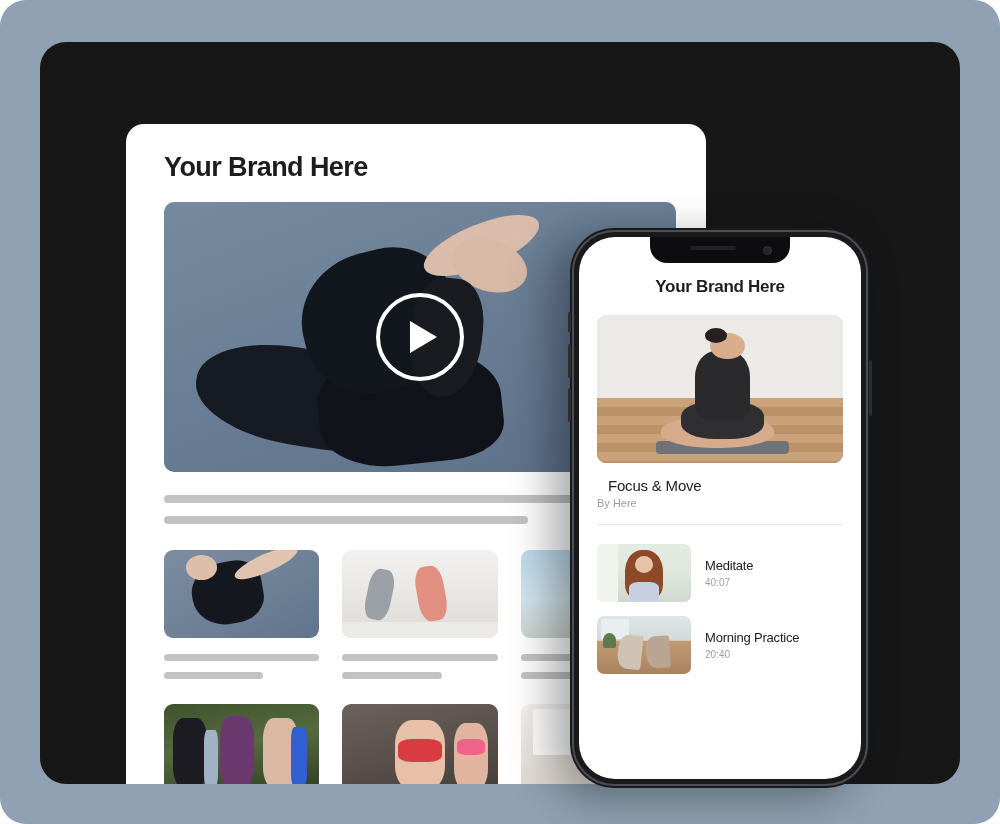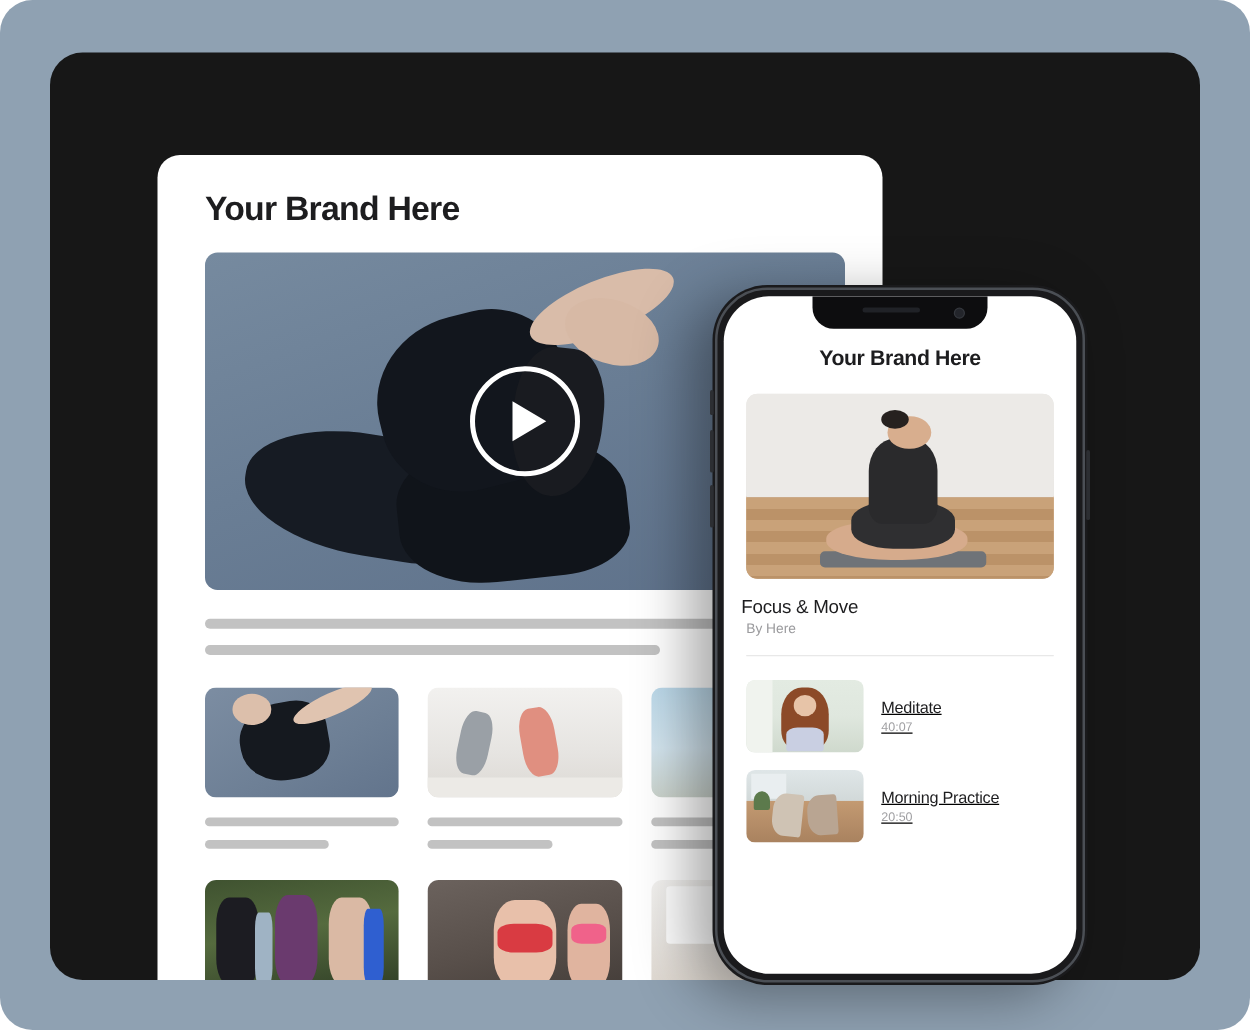--- a/index.html
+++ b/index.html
@@ -290,21 +290,21 @@
   .phone-hero .floor { position:absolute; left:0; top:56%; width:100%; height:44%;
     background: repeating-linear-gradient(180deg,#c9a279 0px,#c9a279 9px,#bb9268 9px,#bb9268 18px); }
   .phone-hero .mat { position:absolute; left:24%; bottom:6%; width:54%; height:9%; background:#6f7378; border-radius:4px; }
   .phone-hero .body { position:absolute; left:40%; top:24%; width:22%; height:46%; background:#2a2a2c; border-radius:38% 38% 20% 20%; }
   .phone-hero .hips { position:absolute; left:34%; top:58%; width:34%; height:26%; background:#2f2f31; border-radius:40%; }
   .phone-hero .legs { position:absolute; left:26%; top:68%; width:46%; height:22%; background:#d6ab8c; border-radius:46%; }
   .phone-hero .head { position:absolute; left:46%; top:12%; width:14%; height:18%; background:#d8ae8e; border-radius:50%; }
   .phone-hero .bun { position:absolute; left:44%; top:9%; width:9%; height:10%; background:#26211f; border-radius:50%; }
 
   .phone-title {
-    margin: 14px 18px 0 14px;
+    margin: 14px 18px 0 29px;
     font-size: 15px;
     font-weight: 500;
     color: #1d1d1f;
     letter-spacing: -0.2px;
   }
   .phone-subtitle {
     margin: 3px 18px 0 18px;
     font-size: 11px;
     color: #9a9a9d;
   }
@@ -322,21 +322,21 @@
     padding: 7px 0;
   }
   .list-item .lthumb {
     width: 94px;
     height: 58px;
     border-radius: 7px;
     overflow: hidden;
     position: relative;
     flex: none;
   }
-  .list-item .ltext { min-width: 0; text-decoration: underline; }
+  .list-item .ltext { min-width: 0; }
   .list-item .lname {
     font-size: 13px;
     font-weight: 500;
     color: #1d1d1f;
     letter-spacing: -0.2px;
     white-space: nowrap;
   }
   .list-item .ldur {
     font-size: 10px;
     color: #a0a0a3;
@@ -525,21 +525,21 @@
           <div class="lthumb">
             <div class="art lart-3">
                 <div class="win"></div>
                 <div class="plant"></div>
                 <div class="p1"></div>
                 <div class="p2"></div>
               </div>
           </div>
           <div class="ltext">
             <div class="lname">Morning Practice</div>
-            <div class="ldur">20:50</div>
+            <div class="ldur">20:40</div>
           </div>
         </div>
 
       </div>
     </div>
   </div>
 
 </div>
 
 </body></html>

